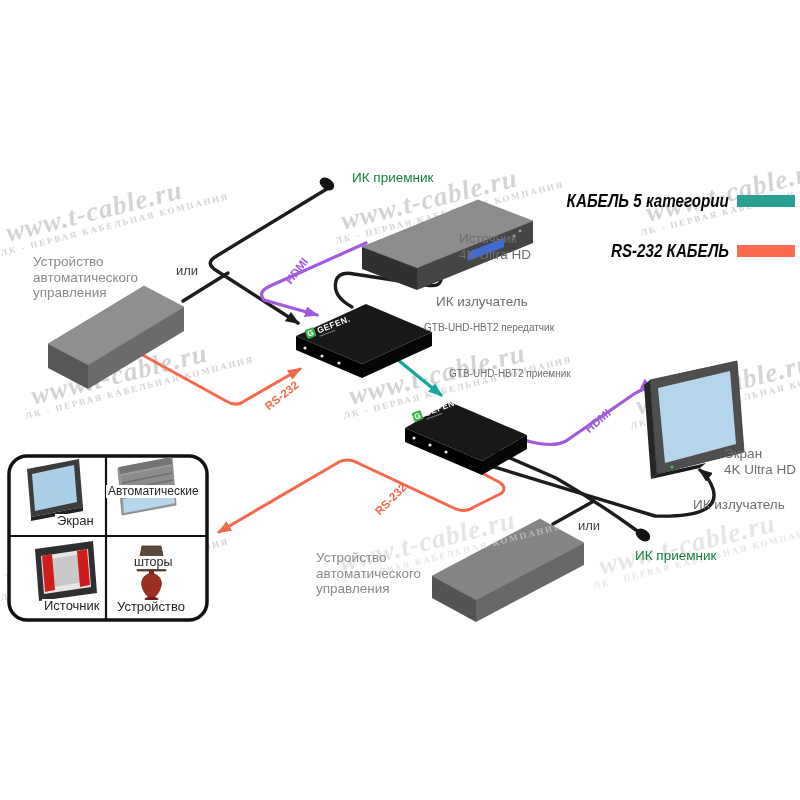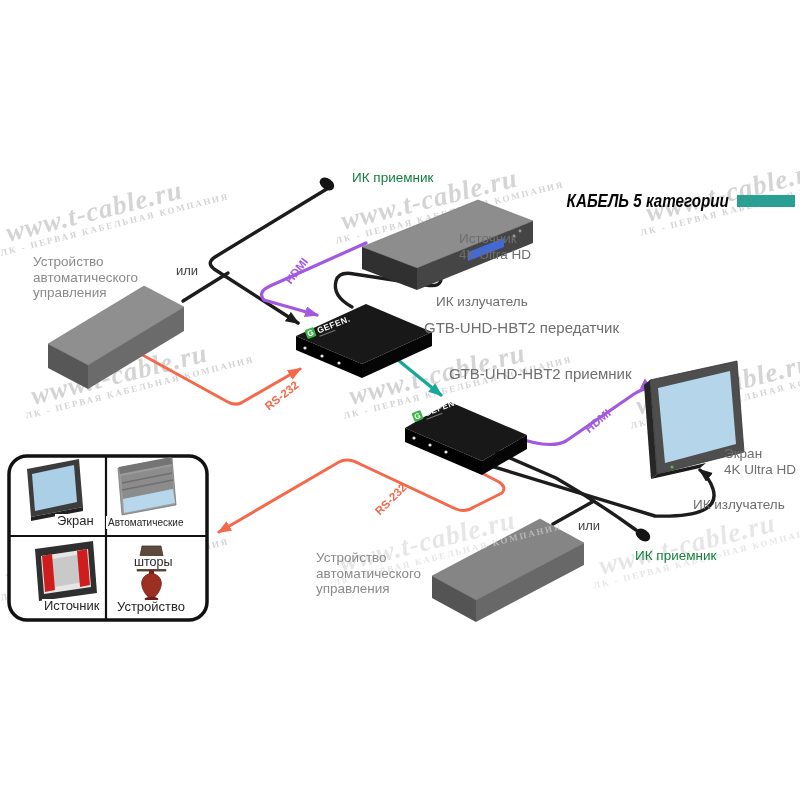--- a/index.html
+++ b/index.html
@@ -13,21 +13,21 @@
   .wm .w2{display:block;font-family:"Liberation Serif",serif;font-weight:700;
           font-size:9px;letter-spacing:2px;margin-top:-3px;padding-left:34px;}
   .wm.top{z-index:4;color:#d7d7d7;opacity:.6;}
   
   .art{position:absolute;left:0;top:0;z-index:2;}
   
   .lbl{position:absolute;z-index:5;color:#6e6e6e;font-size:13.5px;line-height:15.5px;
        white-space:nowrap;}
   .lbl.dark{color:#15803d;}
   .lbl.or{color:#3f3f3f;font-size:13px;}
-  .lbl.small{font-size:15px;}
+  .lbl.small{font-size:10px;}
   .lbl.rot{transform-origin:left top;font-size:11.5px;font-weight:600;}
   .lbl.hdmi{color:#a35ce2;}
   .lbl.rs{color:#f4694a;}
   .panel-lbl{position:absolute;z-index:5;color:#262626;font-size:13px;line-height:13px;
              background:#fff;padding:0 2px;white-space:nowrap;}
   
   .lg-row{position:absolute;z-index:5;left:555px;width:240px;height:22px;
           display:flex;align-items:center;justify-content:flex-end;}
   .lg-text{display:inline-block;transform:scaleX(.82);transform-origin:100% 50%;
            font-weight:800;font-style:italic;font-size:18.5px;color:#060606;
@@ -255,23 +255,27 @@
     <div>автоматического</div>
     <div>управления</div>
   </div>
 
   <div class="lbl rot hdmi" style="left:282px;top:278px;transform:rotate(-52deg)">HDMI</div>
   <div class="lbl rot hdmi" style="left:582px;top:425px;transform:rotate(-40deg)">HDMI</div>
   <div class="lbl rot rs" style="left:262px;top:402px;transform:rotate(-38deg)">RS-232</div>
   <div class="lbl rot rs" style="left:372px;top:508px;transform:rotate(-45deg)">RS-232</div>
 
   <div class="panel-lbl" style="left:55px;top:514px">Экран</div>
-  <div class="panel-lbl" style="left:106px;top:516px;font-size:10px">Автоматические</div>
+  <div class="panel-lbl" style="left:106px;top:485px;font-size:12px">Автоматические</div>
   <div class="panel-lbl" style="left:132px;top:556px;font-size:12.5px">шторы</div>
   <div class="panel-lbl" style="left:42px;top:599px">Источник</div>
   <div class="panel-lbl" style="left:115px;top:600px">Устройство</div>
 
   <div class="lg-row" style="top:190px">
     <span class="lg-text">КАБЕЛЬ 5 категории</span>
     <span class="lg-swatch" style="background: rgb(42, 160, 149);"></span>
   </div>
+  <div class="lg-row" style="top:240px">
+    <span class="lg-text">RS-232 КАБЕЛЬ</span>
+    <span class="lg-swatch" style="background: rgb(252, 106, 77);"></span>
+  </div>
 
 </div>
 
 </body></html>

